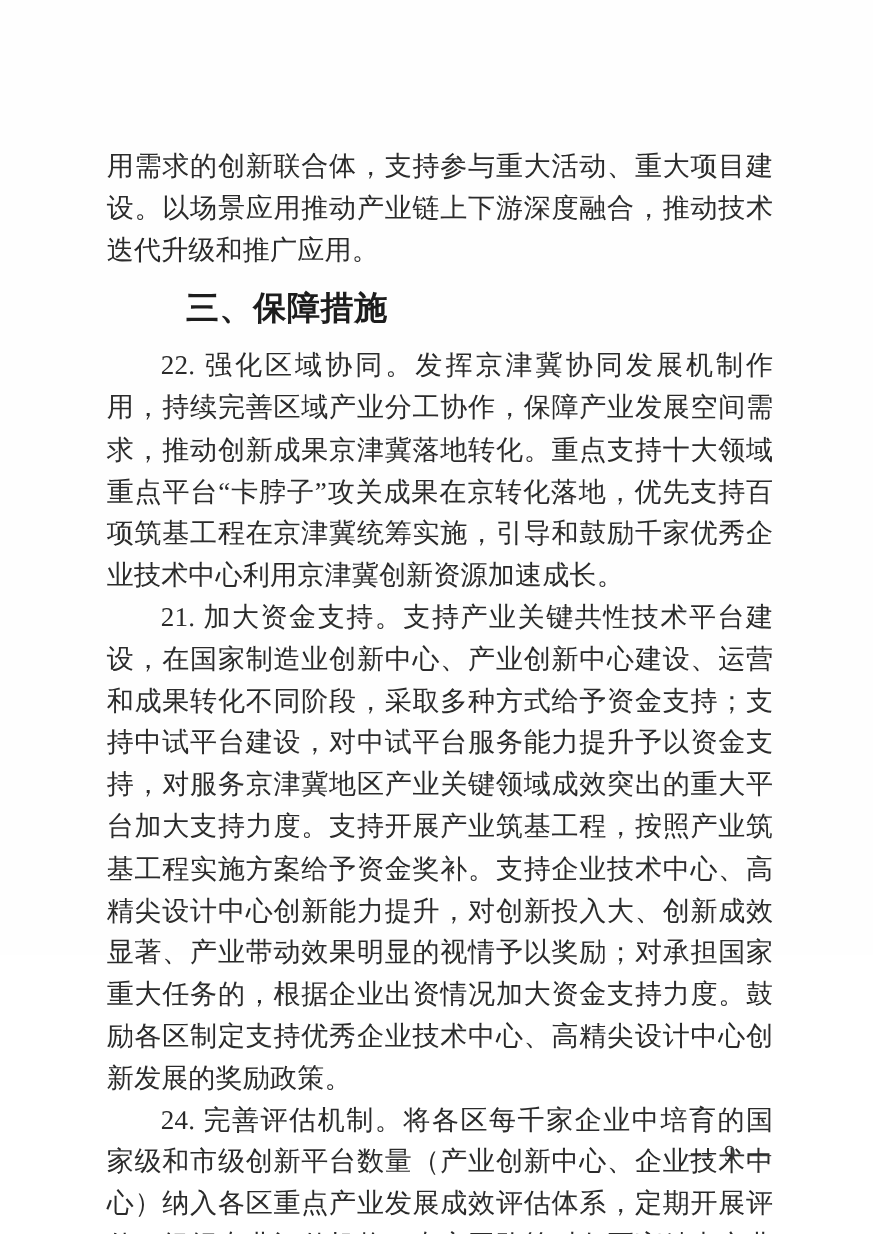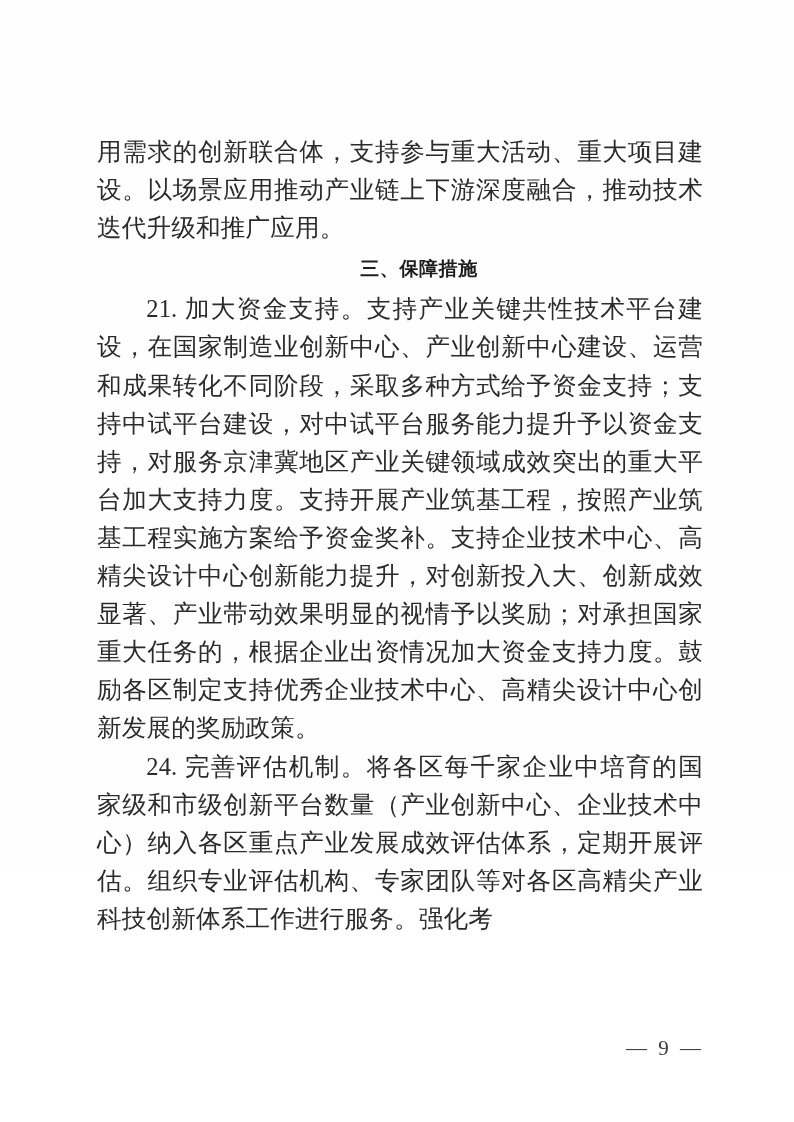--- a/index.html
+++ b/index.html
@@ -48,27 +48,26 @@
   }
 
   .para.indent {
     text-indent: 2em;
   }
 
   
   .section-heading {
     font-family: "Liberation Sans", "DejaVu Sans", sans-serif;
     font-weight: bold;
-    font-size: 19px;
+    font-size: 30px;
     line-height: 38.1px;
-    margin: 0;
+    margin: 12px;
     text-indent: 2em;
     letter-spacing: 0.6px;
     color: #1d1d1d;
-    text-align: center;
   }
 
   .gap-before-heading { height: 3px; }
   .gap-after-heading  { height: 2px; }
 
   
   .page-number {
     position: absolute;
     left: 0;
     top: 1036px;
@@ -88,20 +87,21 @@
   <div class="content">
 
     <p class="para">用需求的创新联合体，支持参与重大活动、重大项目建设。以场景应用推动产业链上下游深度融合，推动技术迭代升级和推广应用。</p>
 
     <div class="gap-before-heading"></div>
 
     <h2 class="section-heading">三、保障措施</h2>
 
     <div class="gap-after-heading"></div>
 
+    <p class="para indent">22. 强化区域协同。发挥京津冀协同发展机制作用，持续完善区域产业分工协作，保障产业发展空间需求，推动创新成果京津冀落地转化。重点支持十大领域重点平台“卡脖子”攻关成果在京转化落地，优先支持百项筑基工程在京津冀统筹实施，引导和鼓励千家优秀企业技术中心利用京津冀创新资源加速成长。</p>
 
     <p class="para indent">21. 加大资金支持。支持产业关键共性技术平台建设，在国家制造业创新中心、产业创新中心建设、运营和成果转化不同阶段，采取多种方式给予资金支持；支持中试平台建设，对中试平台服务能力提升予以资金支持，对服务京津冀地区产业关键领域成效突出的重大平台加大支持力度。支持开展产业筑基工程，按照产业筑基工程实施方案给予资金奖补。支持企业技术中心、高精尖设计中心创新能力提升，对创新投入大、创新成效显著、产业带动效果明显的视情予以奖励；对承担国家重大任务的，根据企业出资情况加大资金支持力度。鼓励各区制定支持优秀企业技术中心、高精尖设计中心创新发展的奖励政策。</p>
 
     <p class="para indent">24. 完善评估机制。将各区每千家企业中培育的国家级和市级创新平台数量（产业创新中心、企业技术中心）纳入各区重点产业发展成效评估体系，定期开展评估。组织专业评估机构、专家团队等对各区高精尖产业科技创新体系工作进行服务。强化考</p>
 
   </div>
 
   <div class="page-number">— 9 —</div>
 
 </div>

